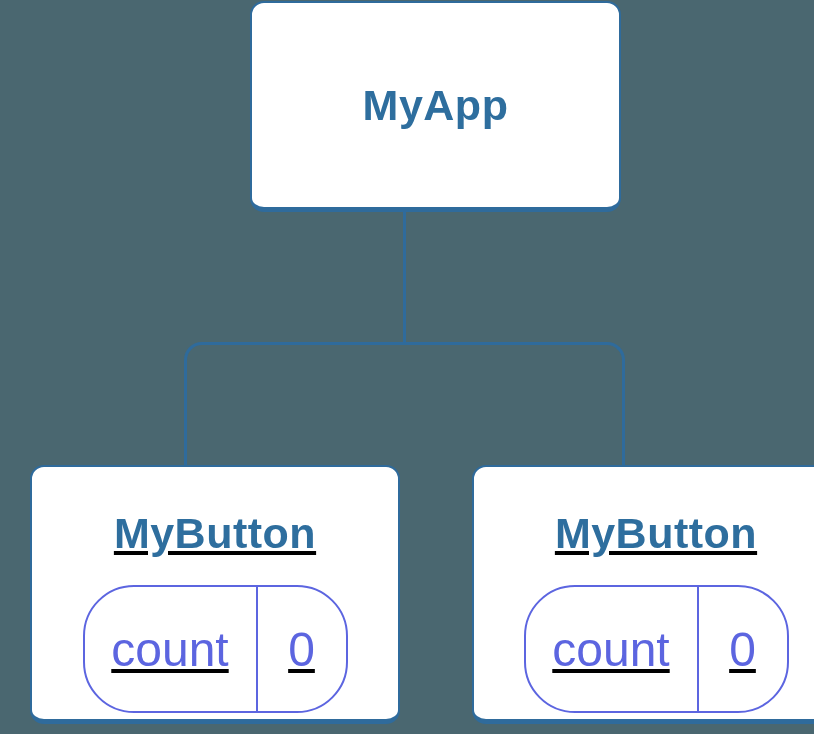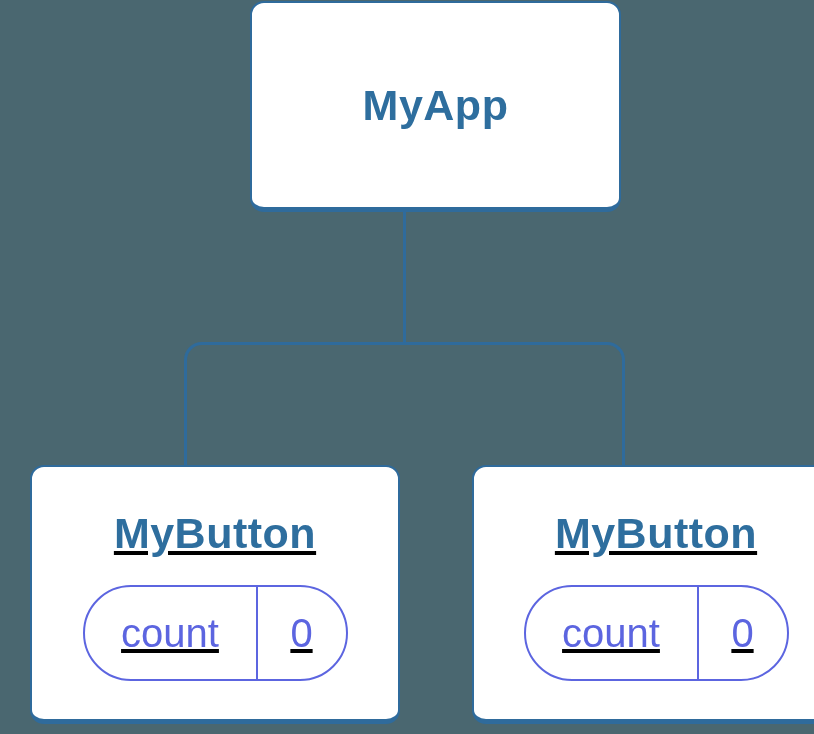--- a/index.html
+++ b/index.html
@@ -64,27 +64,27 @@
     box-sizing: border-box;
     border: 3px solid var(--connector, #2F6B9C);
     border-bottom: none;
     border-radius: 18px 18px 0 0;
     background: transparent;
   }
 
   
   .pill {
     margin-top: 26px;
-    width: 265px; height: 96px;
+    width: 265px; height: 128px;
     box-sizing: border-box;
     border: 2px solid var(--state-accent, #5C65E0);
     border-radius: 51px;
     display: flex;
     color: var(--state-accent, #5C65E0);
-    font-size: 40px;
+    font-size: 48px;
     background: var(--node-bg, #FFFFFF);
   }
   .pill-key {
     flex: 1;
     display: flex; align-items: center; justify-content: center;
     border-right: 2px solid var(--state-accent, #5C65E0);
   }
   .pill-value {
     width: 88px;
     display: flex; align-items: center; justify-content: center;

